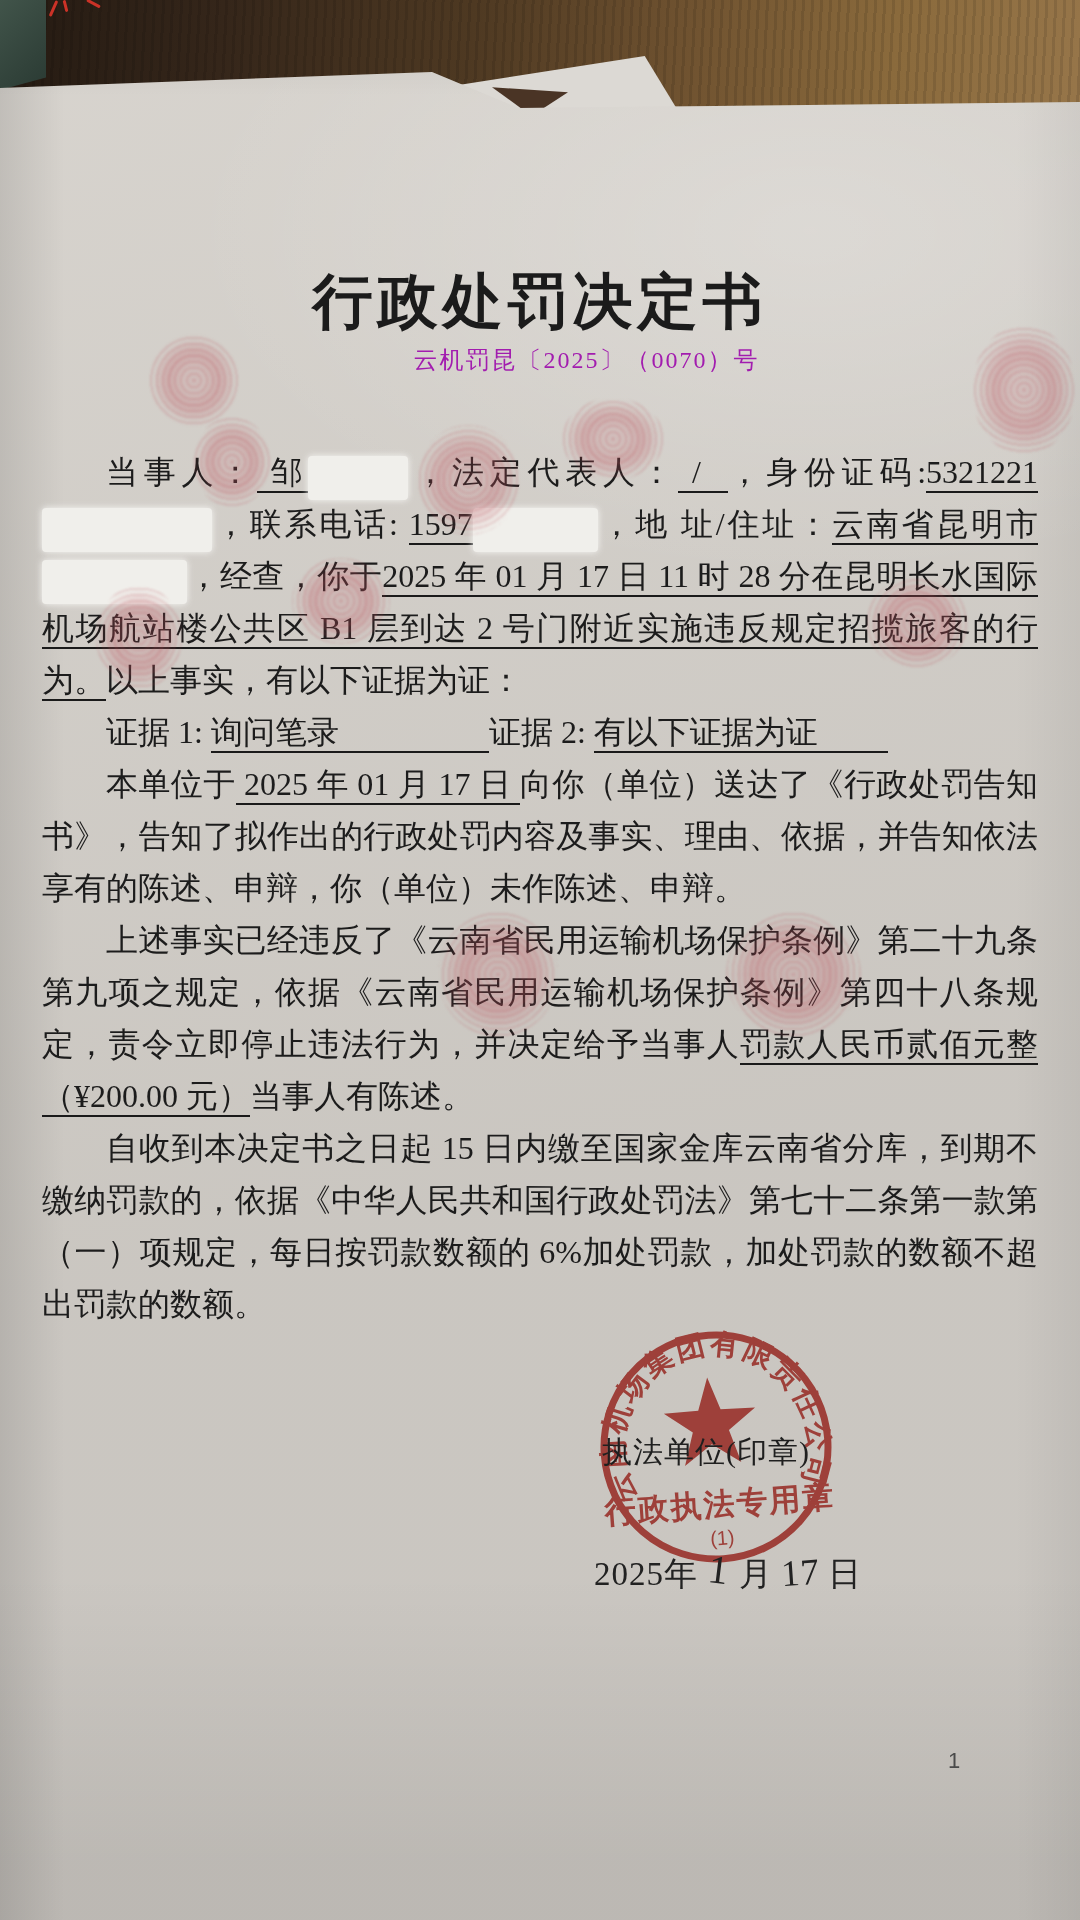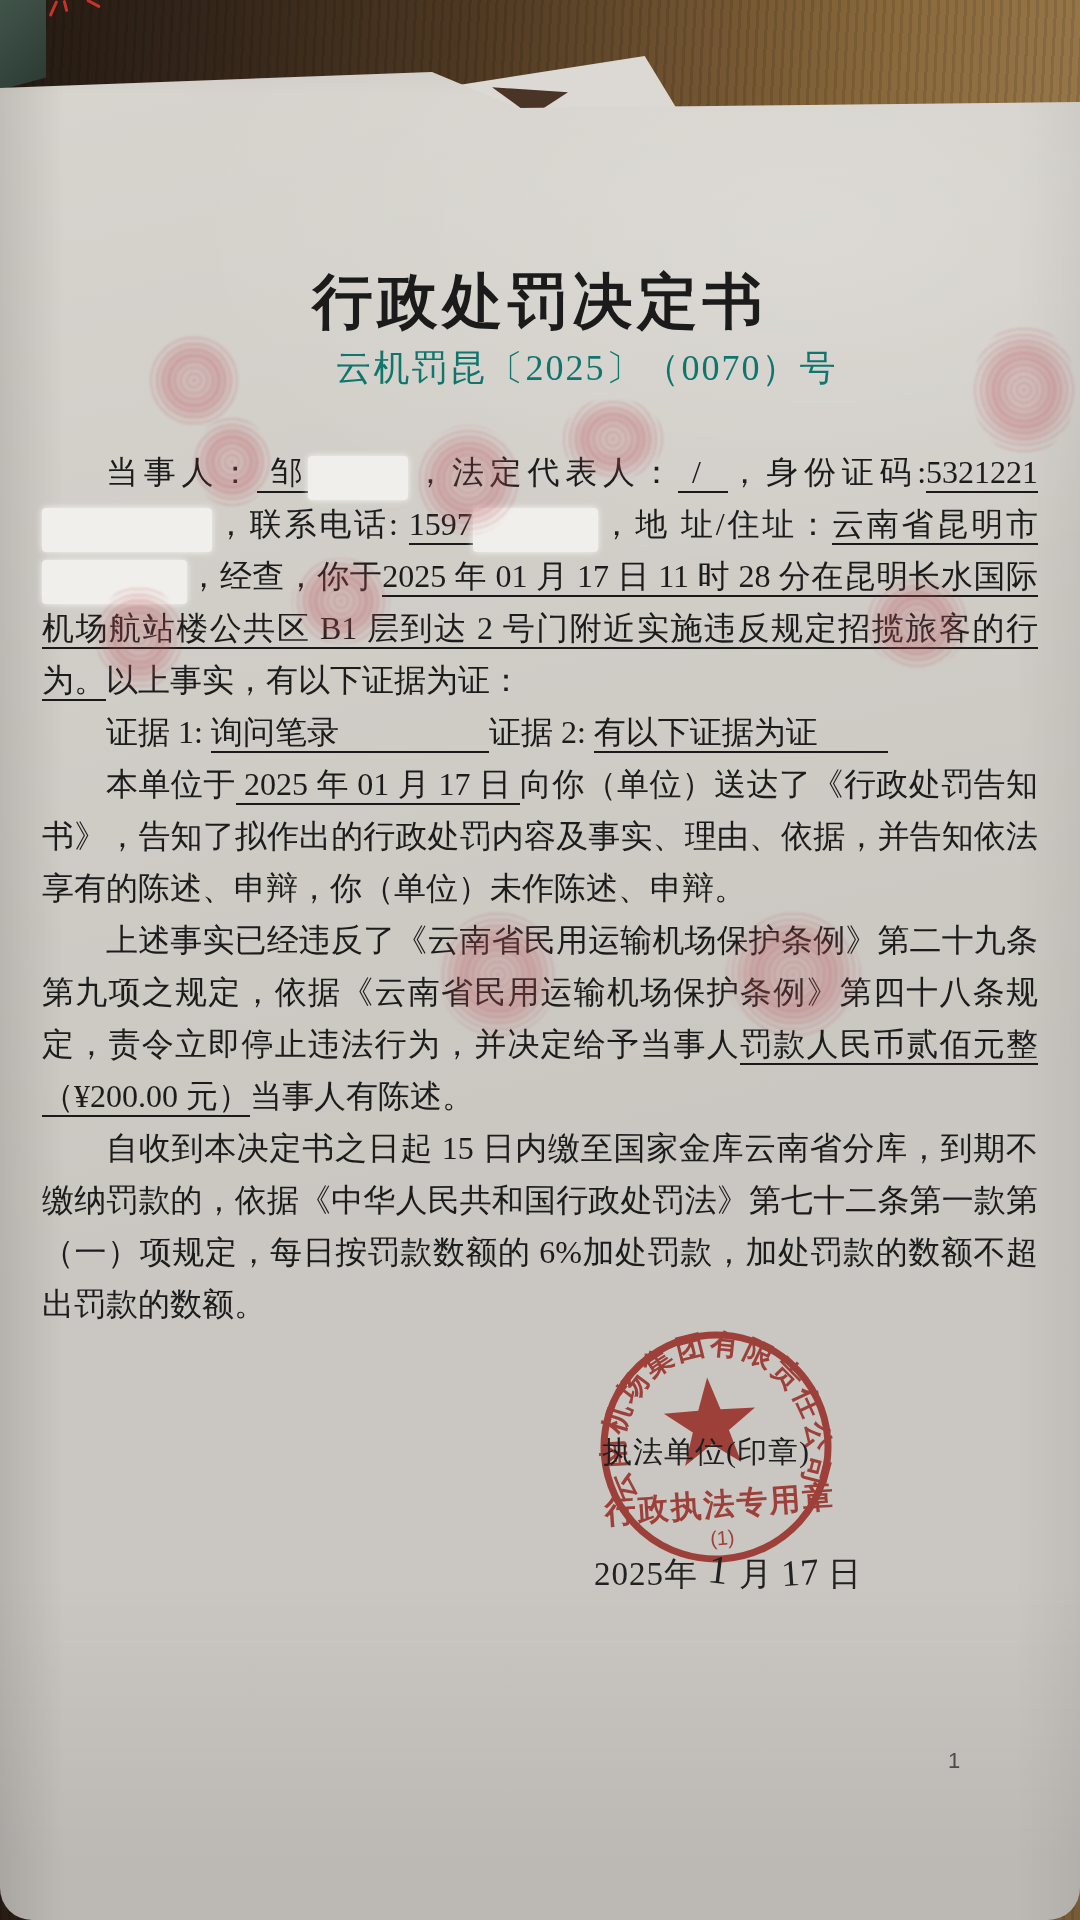--- a/index.html
+++ b/index.html
@@ -23,33 +23,33 @@
   .rm2{left:64px;top:0;width:3px;height:12px;transform:rotate(-14deg);}
   .rm3{left:86px;top:2px;width:15px;height:3px;transform:rotate(28deg);}
   
   .under-sheet{position:absolute;left:428px;top:56px;width:252px;height:58px;z-index:1;
     background:#dcd9d4;clip-path:polygon(0 58%,86% 0,100% 100%,0 100%);}
   .sheet-gap{position:absolute;left:492px;top:84px;width:76px;height:32px;z-index:1;
     background:#4a3425;clip-path:polygon(0 10%,100% 26%,52% 100%);}
   
   .paper{position:absolute;left:0;top:0;width:1080px;height:1920px;z-index:2;
     background:#d5d1cb;
-    clip-path:polygon(0 88px,40% 72px,48% 108px,100% 102px,100% 100%,0 100%);border-radius:32px;}
+    clip-path:polygon(0 88px,40% 72px,48% 108px,100% 102px,100% 100%,0 100%);}
   .paper-shading{position:absolute;inset:0;pointer-events:none;
     background:
       radial-gradient(ellipse 900px 500px at 75% 12%, rgba(255,255,255,0.20), rgba(255,255,255,0) 70%),
       linear-gradient(to right, rgba(0,0,0,0.10), rgba(0,0,0,0) 6%, rgba(0,0,0,0) 94%, rgba(0,0,0,0.05)),
       linear-gradient(to bottom, rgba(0,0,0,0.10), rgba(0,0,0,0) 5%, rgba(0,0,0,0) 82%, rgba(0,0,0,0.07) 97%),
       linear-gradient(168deg, rgba(255,255,255,0.07), rgba(0,0,0,0.05) 60%);}
   
   .doc-title{position:absolute;left:0;top:262px;width:100%;margin:0;text-align:center;
     font-family:"Liberation Sans","DejaVu Sans",sans-serif;
     font-size:60px;font-weight:700;letter-spacing:5px;color:#1b1b1b;}
   .doc-number{position:absolute;left:0;top:344px;width:100%;text-align:center;
-    padding-left:93px;box-sizing:border-box;font-size:36px;color:#0f766e;letter-spacing:2px;}
+    padding-left:93px;box-sizing:border-box;font-size:24px;color:#a21caf;letter-spacing:2px;}
   .doc-body{position:absolute;left:42px;right:42px;top:446px;
     font-size:32px;line-height:52px;color:#1c1c1c;text-align:justify;}
   .doc-body p{margin:0;text-indent:2em;}
   .u{border-bottom:2.5px solid #1a1a1a;padding-bottom:1px;}
   .ev1{padding-right:150px;}
   .ev2{padding-right:70px;}
   
   .patch{display:inline-block;background:#f0efeb;border-radius:4px;height:44px;
     vertical-align:-12px;position:relative;top:5px;
     box-shadow:0 0 7px rgba(250,250,248,0.95);}

